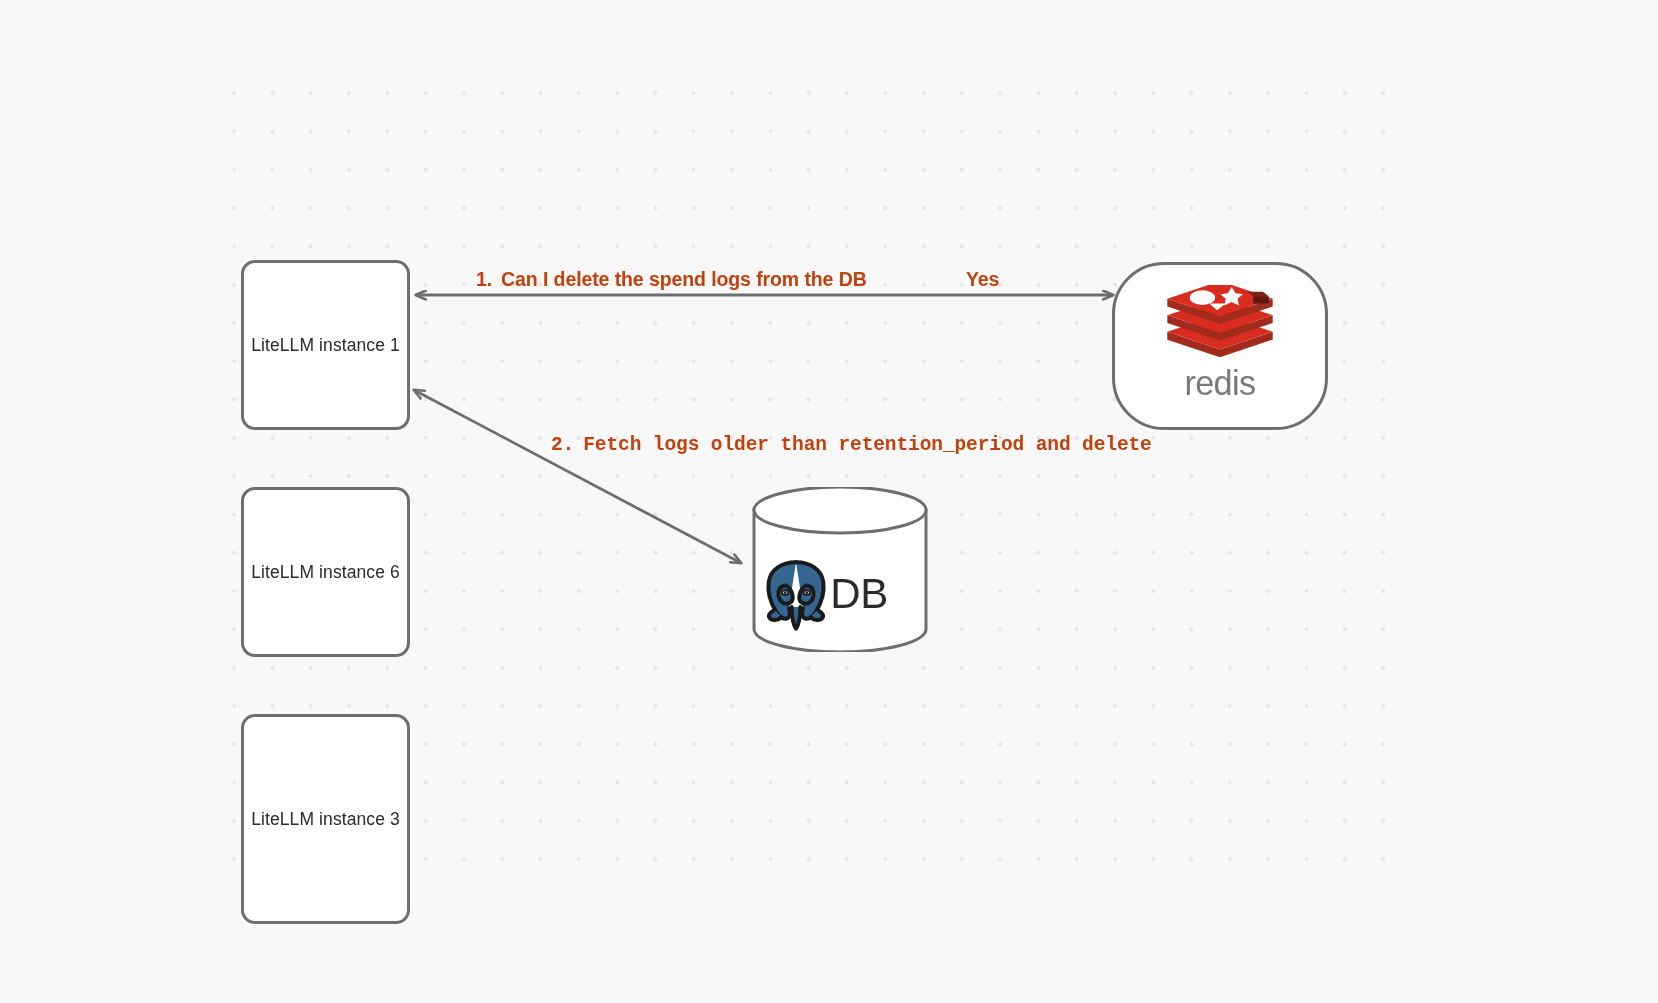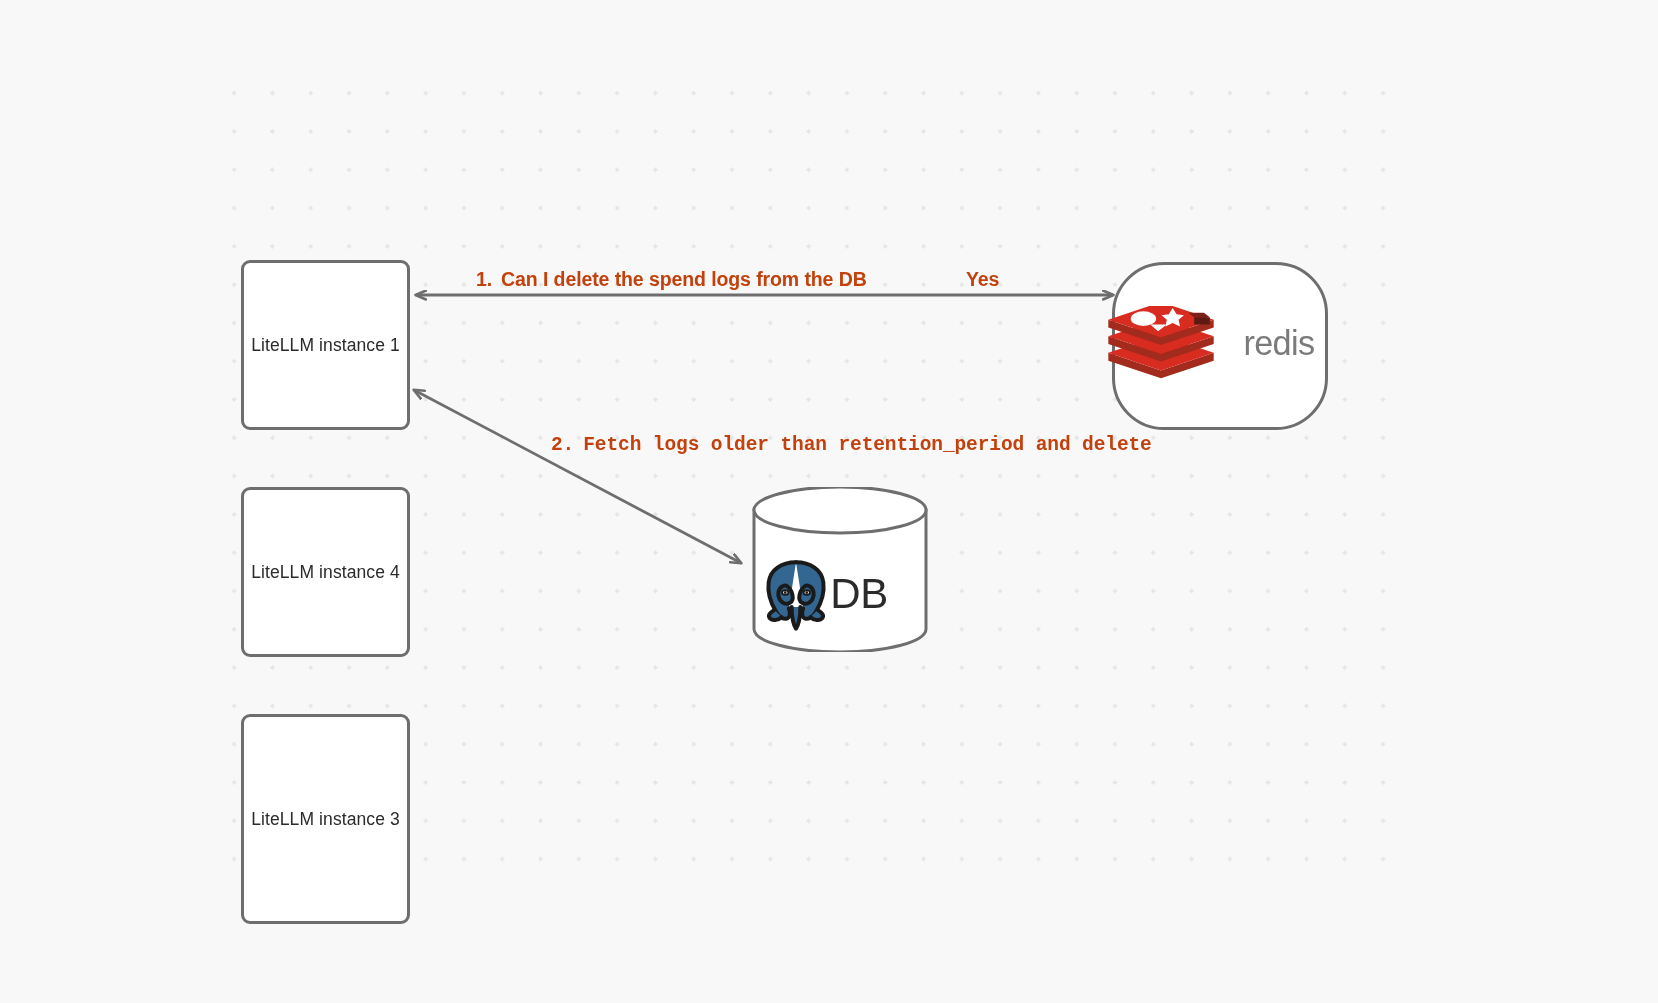--- a/index.html
+++ b/index.html
@@ -31,41 +31,41 @@
     background-position: 5px 6px;
     pointer-events: none;
   }
   .node {
     position: absolute;
     box-sizing: border-box;
     background: #ffffff;
     border: 3px solid #6e6e6e;
   }
   .box-node {
-    border-radius: 9px;
+    border-radius: 14px;
     display: flex;
     align-items: center;
     justify-content: center;
   }
   .box-label {
     font-size: 17.5px;
     color: #2b2b2b;
     font-family: "Liberation Sans", sans-serif;
     letter-spacing: 0.1px;
     white-space: nowrap;
   }
   .redis-node {
     border-radius: 52px;
     display: flex;
     align-items: center;
     justify-content: center;
   }
   .redis-logo {
     display: flex;
-    flex-direction: row;
+    flex-direction: column;
     align-items: center;
     justify-content: center;
   }
   .edge-svg {
     position: absolute;
     left: 0;
     top: 0;
     width: 1658px;
     height: 1003px;
     pointer-events: none;
@@ -140,21 +140,21 @@
 
   <div class="edge-label" style="left:551px; top:434px;font-family:Liberation Mono, monospace;">
     <span class="edge-num">2.</span><span>Fetch logs older than retention_period and delete</span>
   </div>
 
   <div class="node box-node" style="left:241px; top:260px; width:169px; height:170px;">
     <span class="box-label">LiteLLM instance 1</span>
   </div>
 
   <div class="node box-node" style="left:241px; top:487px; width:169px; height:170px;">
-    <span class="box-label">LiteLLM instance 4</span>
+    <span class="box-label">LiteLLM instance 6</span>
   </div>
 
   <div class="node box-node" style="left:241px; top:714px; width:169px; height:210px;">
     <span class="box-label">LiteLLM instance 3</span>
   </div>
 
   <div class="node redis-node" style="left:1112px; top:262px; width:216px; height:168px;">
     <div class="redis-logo">
       <svg width="118" height="80" viewBox="0 0 120 82">
 

